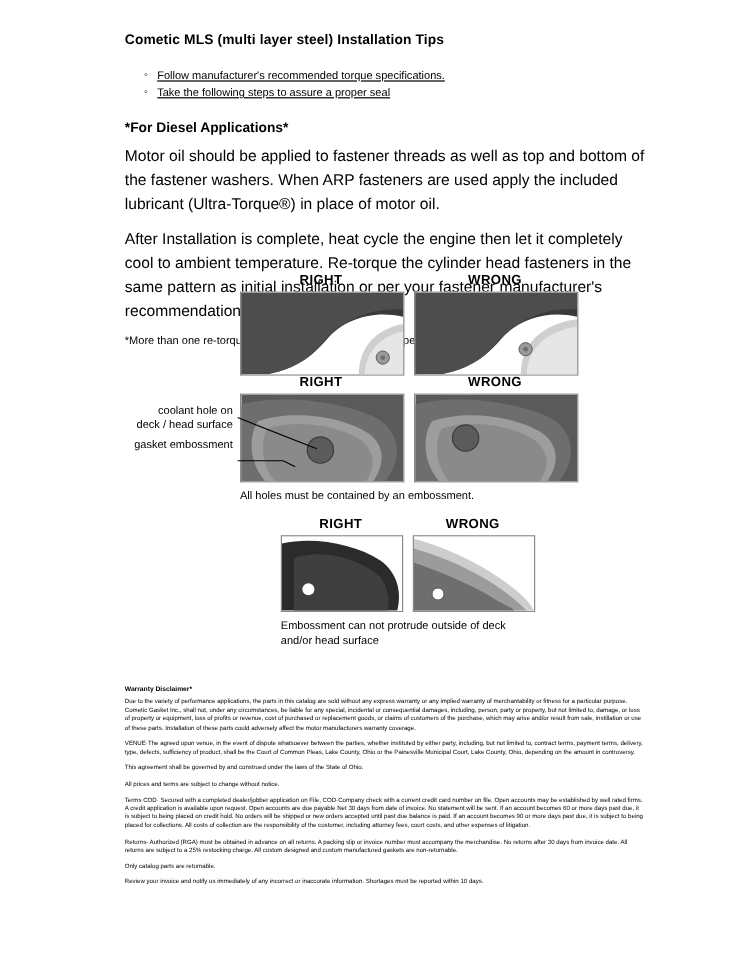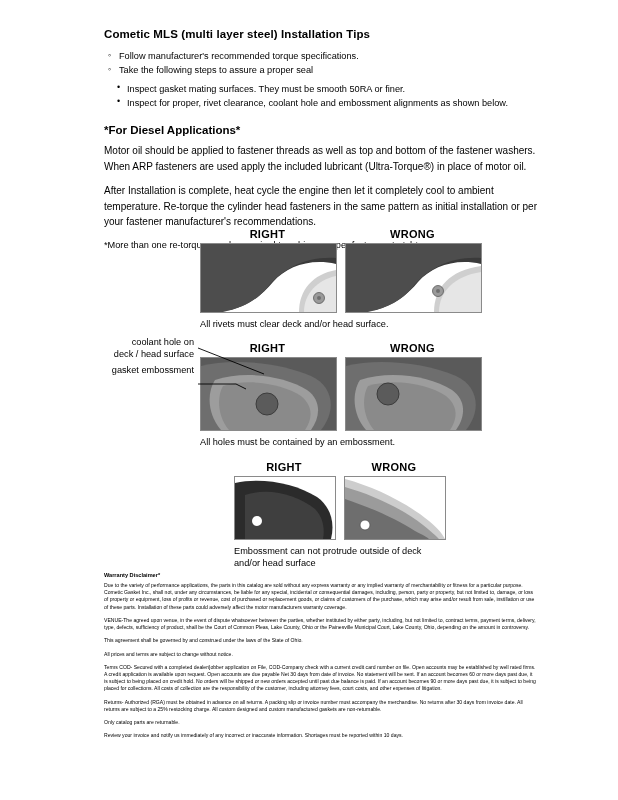--- a/index.html
+++ b/index.html
@@ -29,22 +29,23 @@
     width: 440px;
   }
   h1.title {
     font-size: 11.5px;
     font-weight: bold;
     margin: 0 0 9px 0;
     letter-spacing: 0.1px;
   }
   ul.bullets {
     list-style: none;
-    margin: 4px;
+    margin: 16px;
     padding: 0;
+    text-decoration: underline;
   }
   ul.bullets > li {
     font-size: 9.2px;
     line-height: 1.55;
     padding-left: 11px;
     position: relative;
   }
   ul.bullets > li::before {
     content: "\25E6";
     position: absolute;
@@ -69,21 +70,21 @@
     left: 0px;
     top: -0.5px;
     font-size: 9px;
   }
   h2.subhead {
     font-size: 11.5px;
     font-weight: bold;
     margin: 14px 0 7px 0;
   }
   p.body {
-    font-size: 10px;
+    font-size: 13px;
     line-height: 1.55;
     margin: 0 0 9px 0;
   }
   p.note {
     font-size: 9.2px;
     line-height: 1.5;
     margin: 7px 0 0 0;
   }
 
   
@@ -174,24 +175,20 @@
 <body>
 
 <div class="page">
 
   <div class="content">
     <h1 class="title">Cometic MLS (multi layer steel) Installation Tips</h1>
 
     <ul class="bullets">
       <li>Follow manufacturer's recommended torque specifications.</li>
       <li>Take the following steps to assure a proper seal</li>
-    </ul>
-    <ul class="subbullets">
-      <li>Inspect gasket mating surfaces.  They must be smooth 50RA or finer.</li>
-      <li>Inspect for proper, rivet clearance, coolant hole and embossment alignments as shown below.</li>
     </ul>
 
     <h2 class="subhead">*For Diesel Applications*</h2>
     <p class="body">Motor oil should be applied to fastener threads as well as top and bottom of the fastener washers. When ARP fasteners are used apply the included lubricant (Ultra-Torque®) in place of motor oil.</p>
     <p class="body">After Installation is complete, heat cycle the engine then let it completely cool to ambient temperature. Re-torque the cylinder head fasteners in the same pattern as initial installation or per your fastener manufacturer's recommendations.</p>
     <p class="note">*More than one re-torque may be required to achieve proper fastener stretch*</p>
   </div>
 
   <div class="figures">
 
@@ -218,21 +215,20 @@
             <path d="M0,0 L135,0 L135,20 C110,14 86,22 72,38 C62,50 50,60 30,66 L0,68 Z" fill="#3a3a3a"></path>
             <path d="M0,0 L135,0 L135,14 C104,12 80,26 66,44 C56,56 42,64 22,68 L0,68 Z" fill="#4d4d4d"></path>
             <path d="M88,68 C88,44 104,26 135,22 L135,68 Z" fill="#cfcfcf"></path>
             <path d="M93,68 C93,48 108,32 135,28 L135,68 Z" fill="#e6e6e6"></path>
             <circle cx="92" cy="47" r="5.5" fill="#9a9a9a" stroke="#5a5a5a" stroke-width="0.8"></circle>
             <circle cx="92" cy="47" r="2" fill="#6f6f6f"></circle>
           </svg>
         </div>
       </div>
     </div>
-    <div class="fig-caption">All rivets must clear deck and/or head surface.</div>
 
     <div class="fig-row">
       <div class="fig-col">
         <div class="fig-label">RIGHT</div>
         <div class="fig-box tall">
           <svg width="135" height="72" viewBox="0 0 135 72">
             <rect x="0" y="0" width="135" height="72" fill="#ffffff"></rect>
             <path d="M0,0 L135,0 L135,72 L0,72 Z" fill="#5a5a5a"></path>
             <path d="M0,8 C30,0 78,4 110,18 C132,28 136,52 120,72 L0,72 Z" fill="#6e6e6e"></path>
             <path d="M14,22 C44,12 84,18 106,32 C120,42 120,58 110,72 L20,72 C6,56 6,34 14,22 Z" fill="#9d9d9d"></path>

